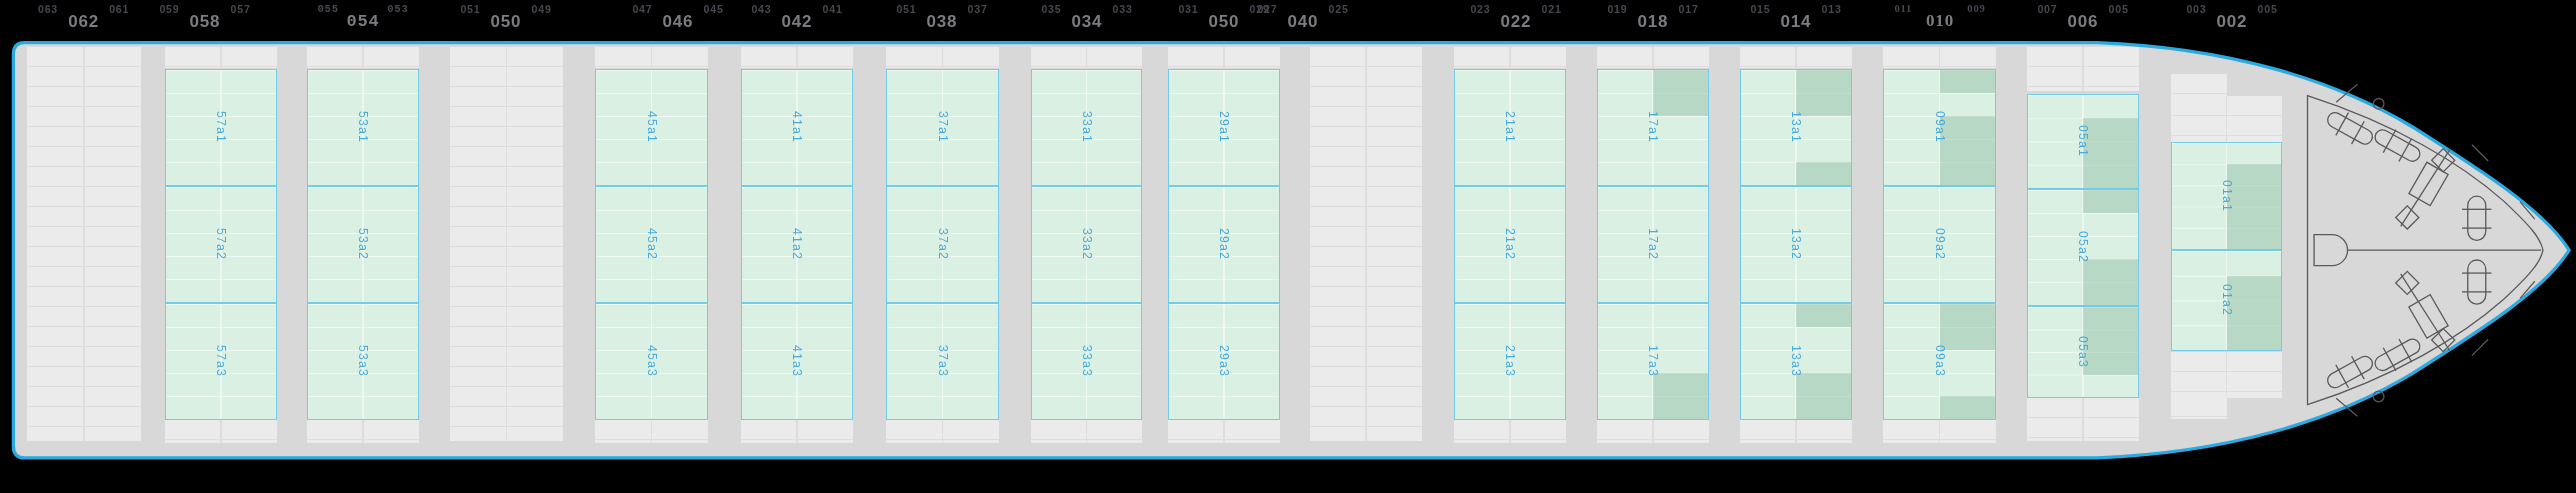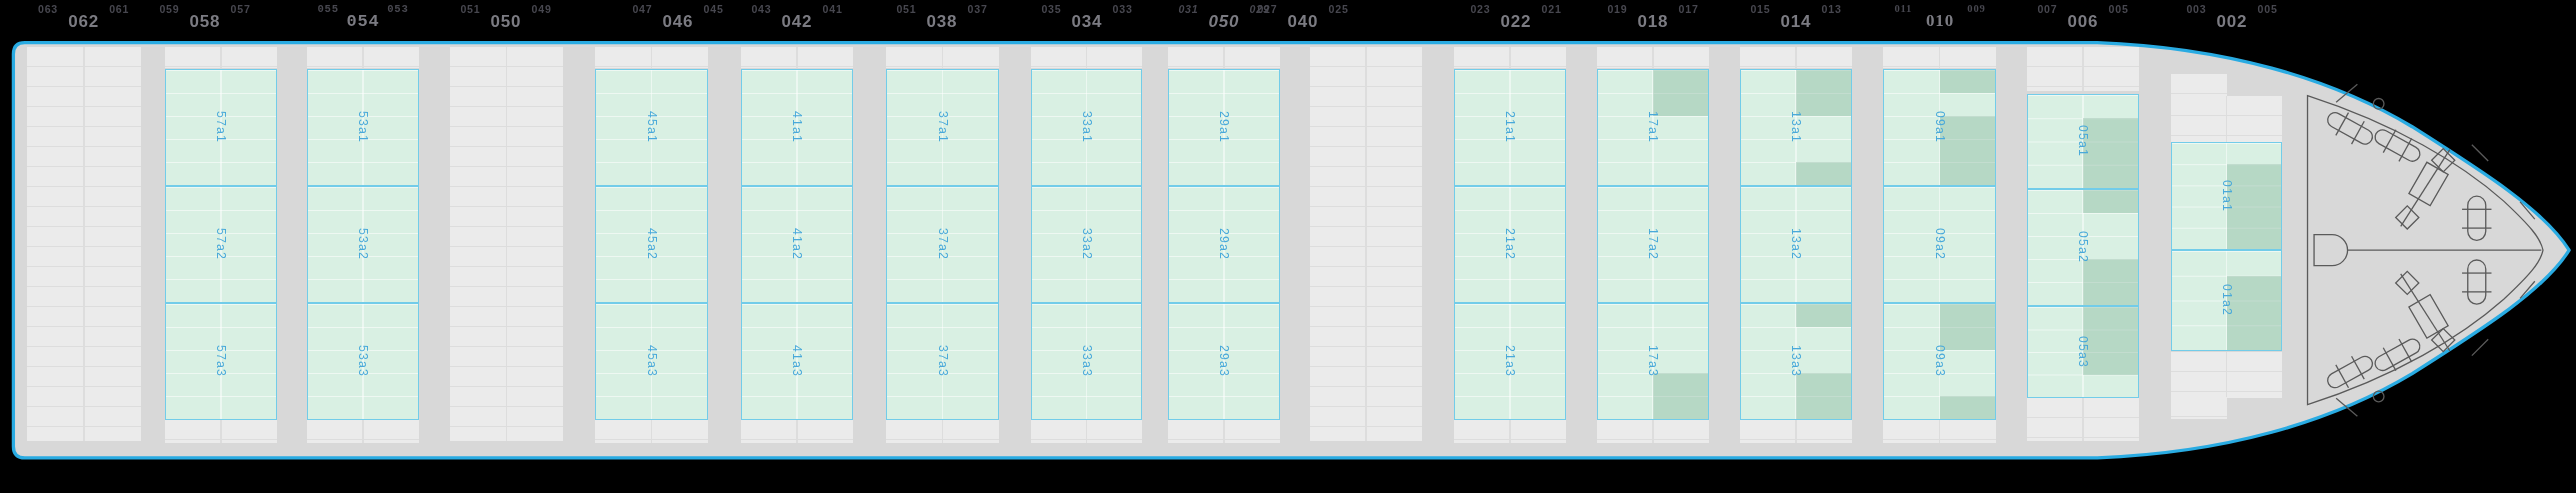--- a/index.html
+++ b/index.html
@@ -150,21 +150,21 @@
         </div>
         <div class="bigbay">038</div>
       </div>
       <div class="baytop" style="left: 1030px;">
         <div class="smallrow">
           <span>035</span>
           <span>033</span>
         </div>
         <div class="bigbay">034</div>
       </div>
-      <div class="baytop" style="left: 1167px; font-style: italic;">
+      <div class="baytop" style="left: 1167px;">
         <div class="smallrow">
           <span>031</span>
           <span>029</span>
         </div>
         <div class="bigbay">050</div>
       </div>
       <div class="baytop" style="left: 1246px;">
         <div class="smallrow">
           <span>027</span>
           <span>025</span>

